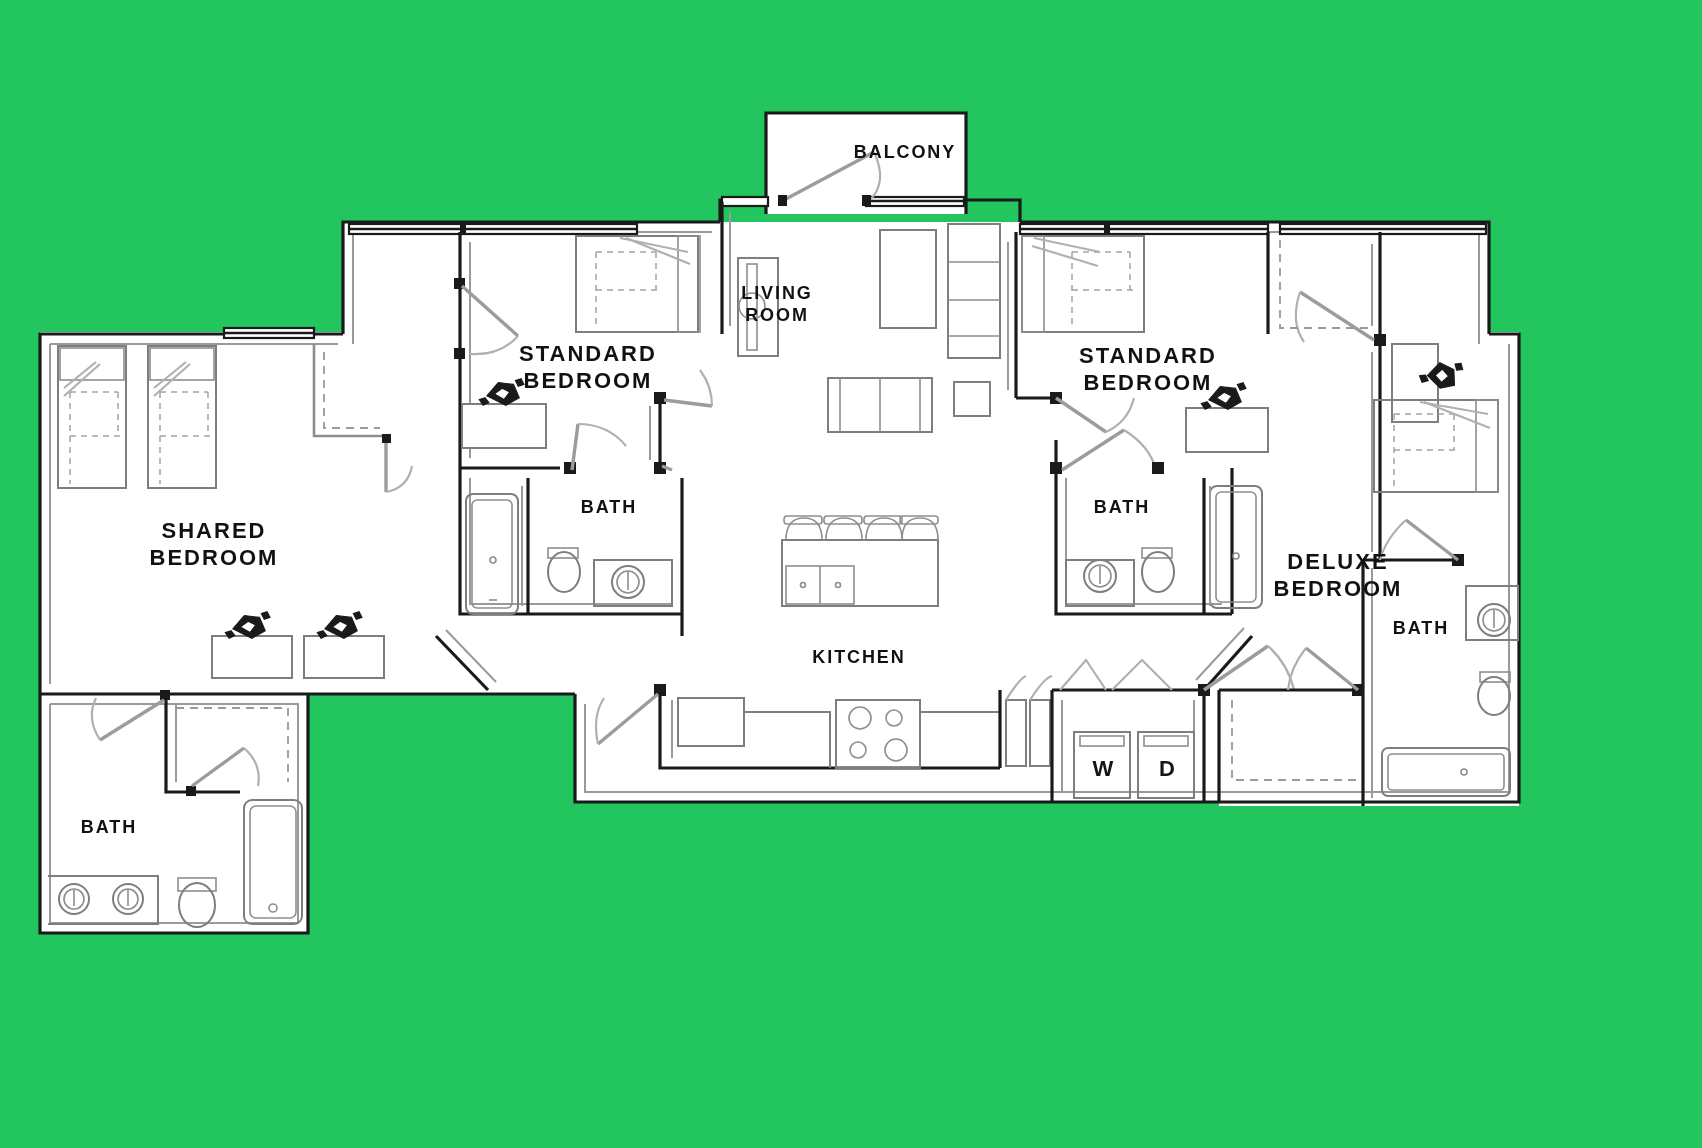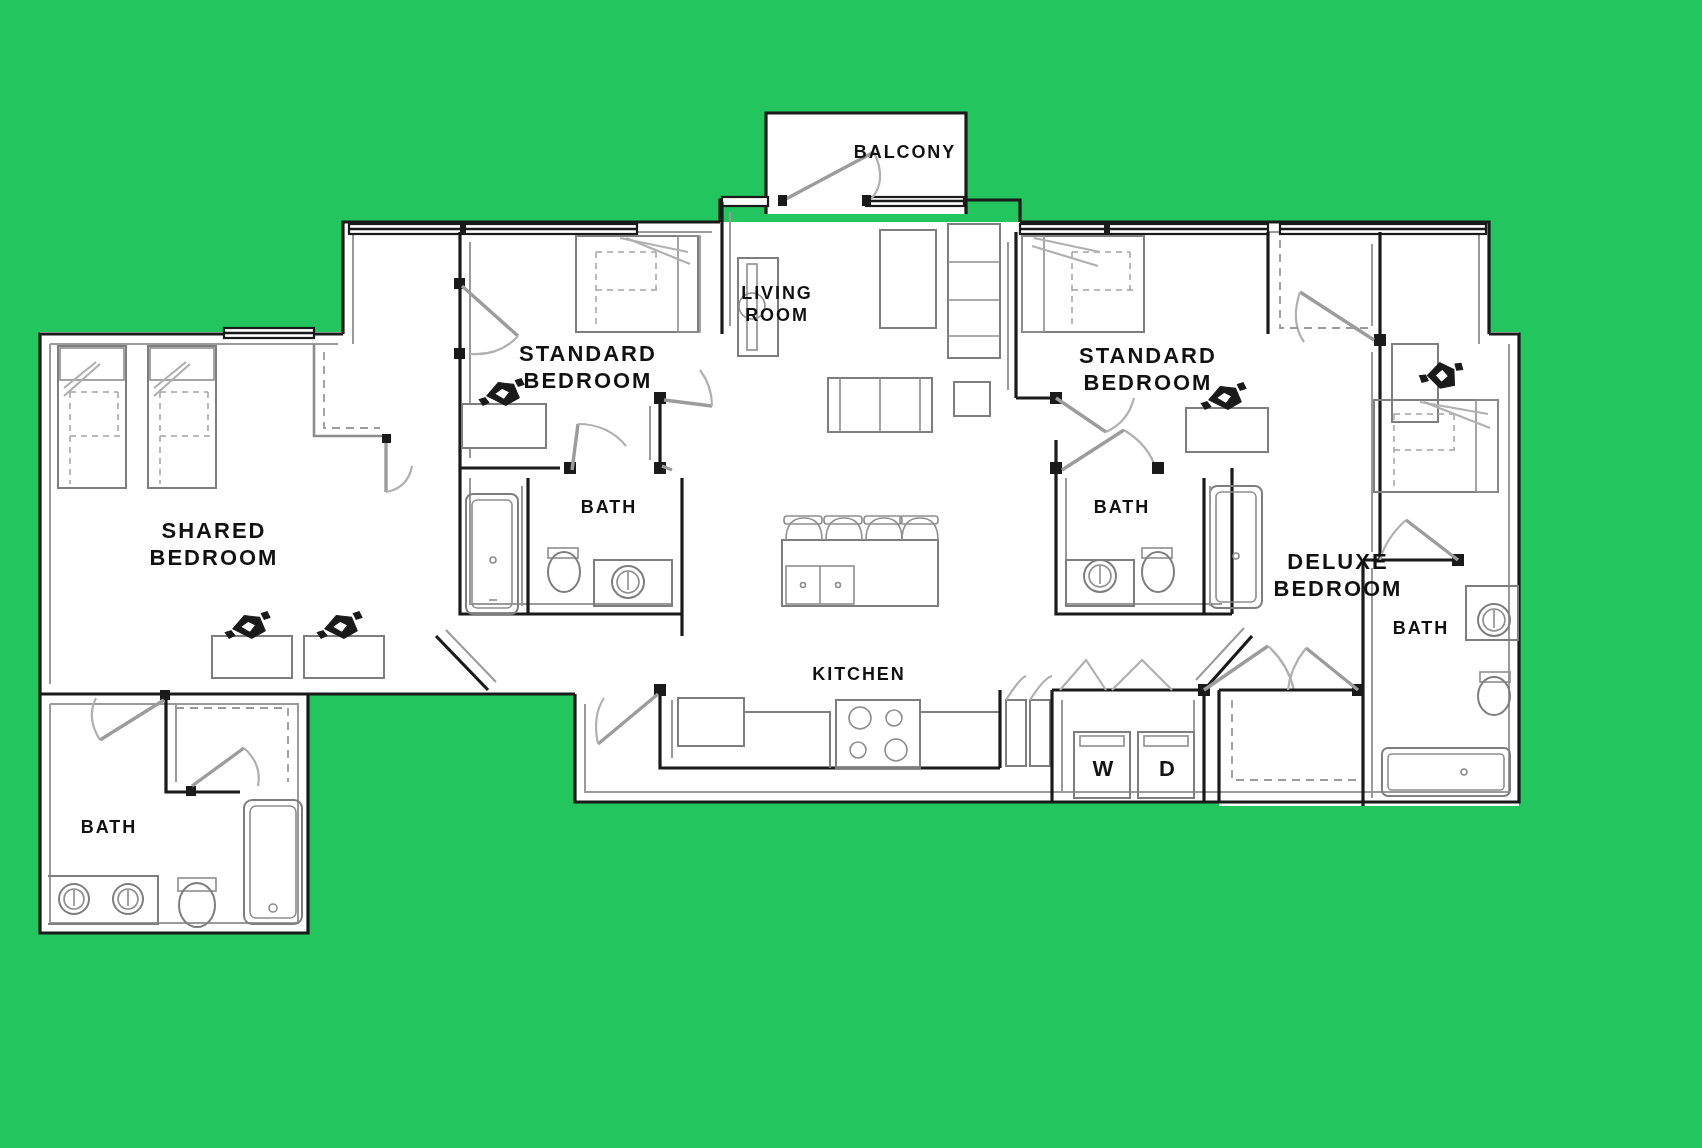--- a/index.html
+++ b/index.html
@@ -504,19 +504,19 @@
 BEDROOM</div>
 
   <div class="room-label sz-md" style="left:609px; top:508px; transform:translate(-50%,-50%);">BATH</div>
 
   <div class="room-label sz-md" style="left:1122px; top:508px; transform:translate(-50%,-50%);">BATH</div>
 
   <div class="room-label sz-md" style="left:1421px; top:629px; transform:translate(-50%,-50%);">BATH</div>
 
   <div class="room-label sz-md" style="left:109px; top:828px; transform:translate(-50%,-50%);">BATH</div>
 
-  <div class="room-label sz-md" style="left:859px; top:658px; transform:translate(-50%,-50%);margin-top:17px;">KITCHEN</div>
+  <div class="room-label sz-md" style="left:859px; top:658px; transform:translate(-50%,-50%);">KITCHEN</div>
 
   <div class="appliance-label" style="left:1103px; top:769px; transform:translate(-50%,-50%);">W</div>
 
   <div class="appliance-label" style="left:1167px; top:769px; transform:translate(-50%,-50%);">D</div>
 
 </div>
 
 </body></html>

